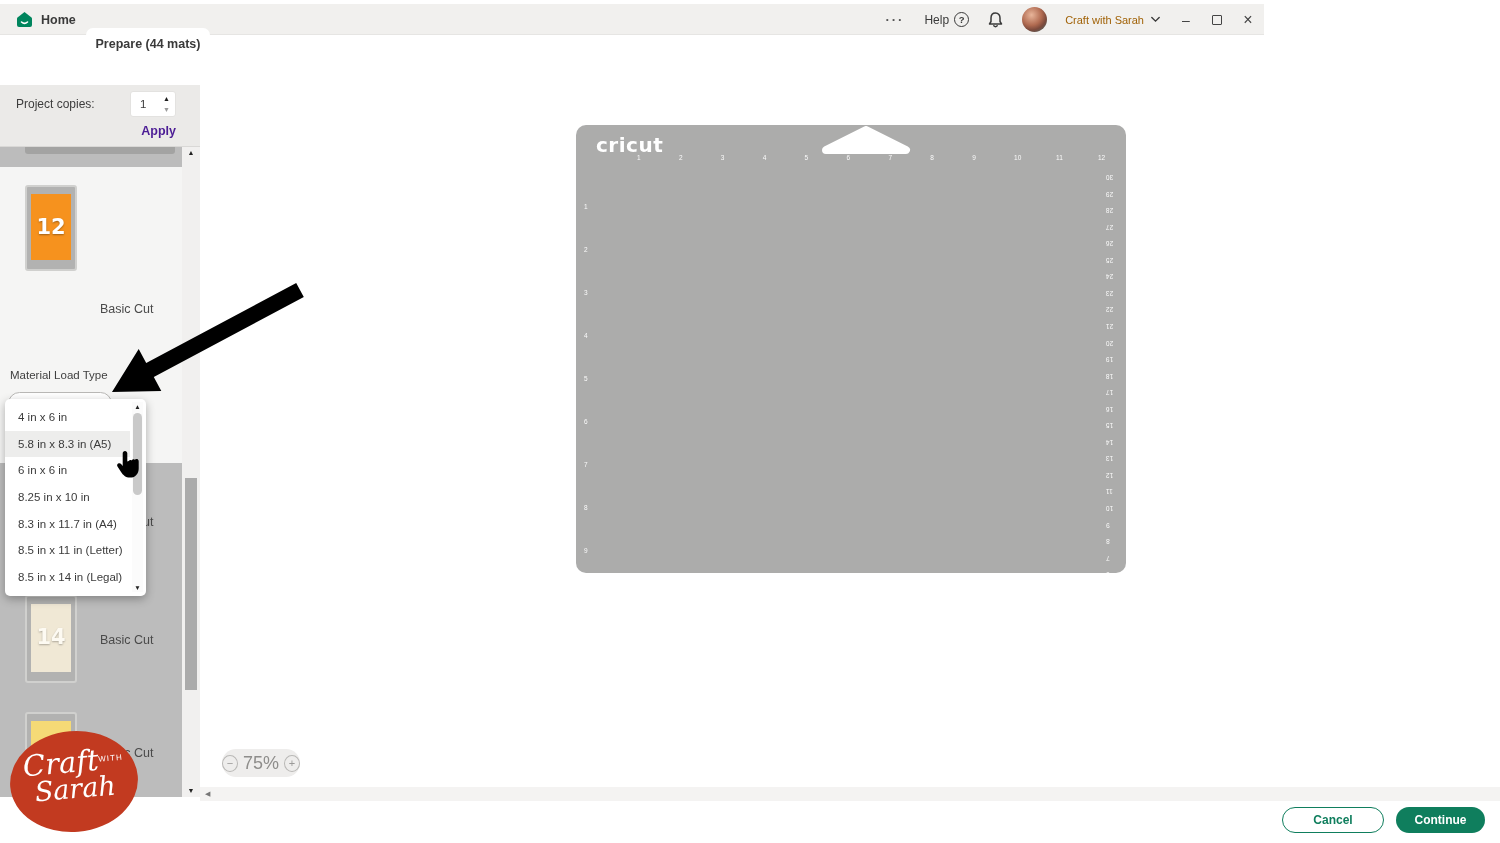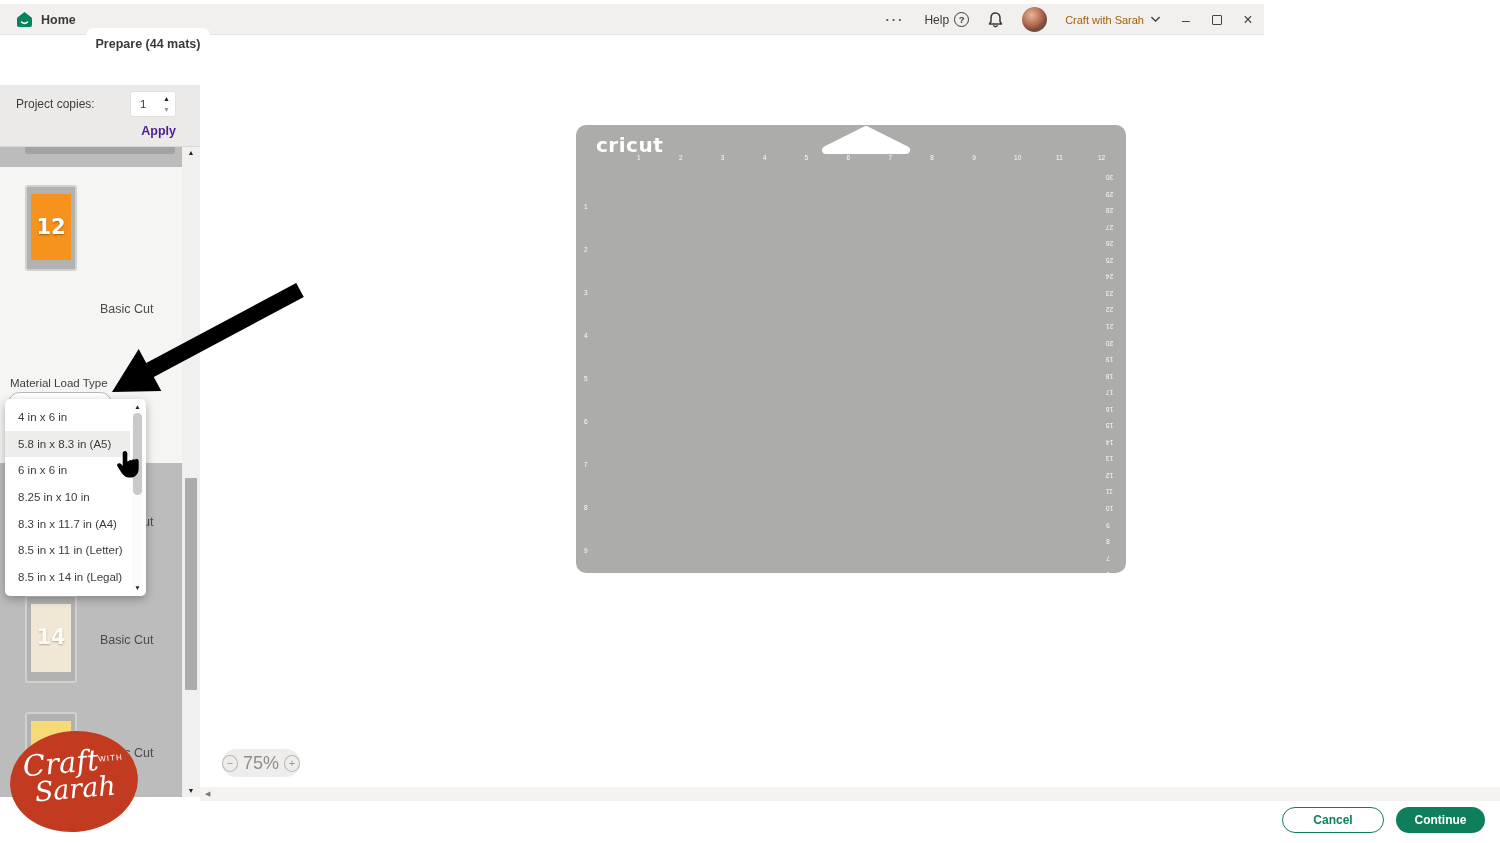--- a/index.html
+++ b/index.html
@@ -154,21 +154,21 @@
 
     <div class="prev-mat-edge"></div>
 
     <div class="selected-panel">
       <div class="thumb" style="left:25px; top:18px;">
         <span class="fill" style="background:#F6921E;"></span>
         <span class="num">12</span>
       </div>
       <span class="basic-cut" style="top:135px;">Basic Cut</span>
 
-      <span class="fieldlabel" style="top:210px;">Material Load Type</span>
+      <span class="fieldlabel" style="top:202px;">Material Load Type</span>
       <div class="select" style="left:8px; top:225px; width:104px;">
         <span>On Mat</span>
         <svg width="10" height="6" viewBox="0 0 10 6">
           <polyline points="1,1 5,5 9,1" fill="none" stroke="#3a3a3a" stroke-width="1.5" stroke-linecap="round"></polyline>
         </svg>
       </div>
 
       <span class="fieldlabel" style="top:266px; left:8px;">Material Size</span>
       <div class="select green" style="left:5px; top:289px; width:112px;">
         <span>12 in x 12 in</span>

